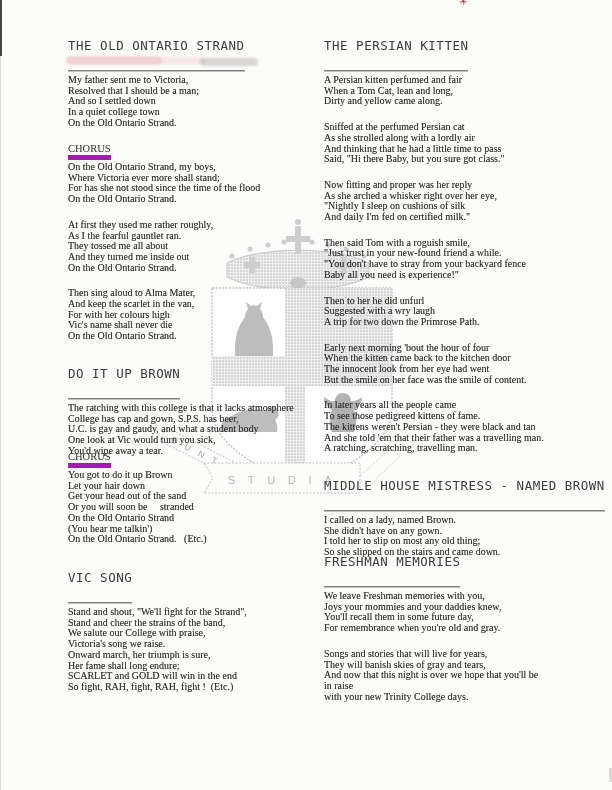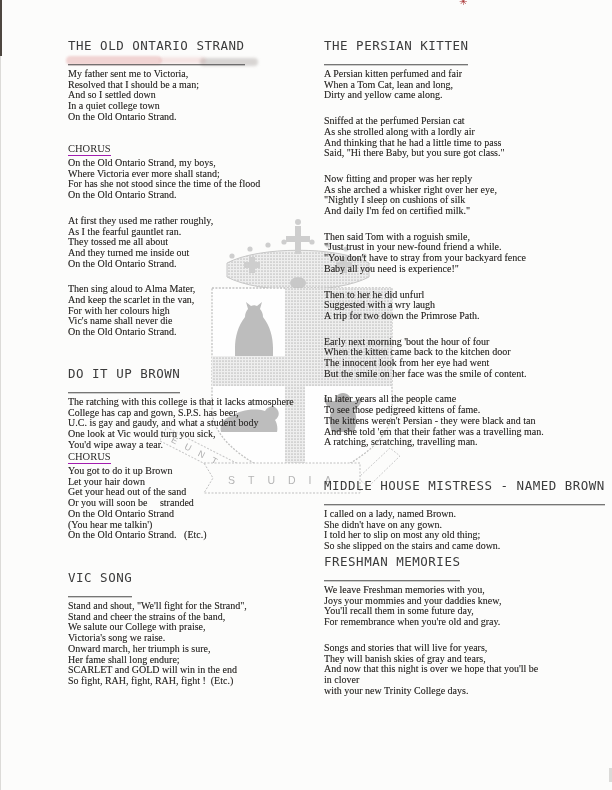--- a/index.html
+++ b/index.html
@@ -7,23 +7,23 @@
         font-family:"Liberation Serif", serif;}
   
   .wm{position:absolute;left:0;top:0;width:612px;height:790px;z-index:0;}
   
   .col{position:absolute;top:0;height:790px;z-index:2;}
   .col-left{left:68px;width:256px;}
   .col-right{left:324px;width:288px;}
   section.song{position:absolute;left:0;width:100%;}
   .song-title{font-family:"DejaVu Sans Mono", monospace;font-size:12.5px;line-height:16px;
         letter-spacing:0.5px;color:#3b3b3b;margin-bottom:4px;display:table;
-        border-bottom:1px solid #4a4a4a;padding-bottom:10px;white-space:pre;transform:scaleY(1.02);}
+        border-bottom:1px solid #4a4a4a;padding-bottom:16px;white-space:pre;transform:scaleY(1.02);}
   .sub-title{font-size:10.5px;line-height:13px;color:#2e2c2a;margin-bottom:2px;display:table;
-        border-bottom:1px solid #a21caf;white-space:pre;}
+        border-bottom:5px solid #a21caf;white-space:pre;}
   .stanza{margin-bottom:15px;}
   .line{font-size:10px;line-height:10.7px;color:#2e2c2a;white-space:pre;
         text-shadow:0 0 0.5px rgba(40,35,30,0.45);}
   
   .edge-left-faint{position:absolute;left:0;top:0;width:1px;height:790px;background:rgba(80,70,60,0.18);z-index:3;}
   .edge-left-dark{position:absolute;left:0;top:0;width:2px;height:56px;background:#4d4640;z-index:3;}
   .edge-br{position:absolute;right:0;bottom:8px;width:3px;height:14px;background:rgba(120,115,110,0.25);z-index:3;}
   .red-mark{position:absolute;left:459px;top:-4px;font-size:10px;color:#a83434;z-index:3;
         font-family:"DejaVu Sans", sans-serif;}
   .smudge-pink{position:absolute;left:66px;top:56px;width:96px;height:9px;z-index:1;
@@ -239,19 +239,19 @@
         <div class="stanza">
           <div class="line">We leave Freshman memories with you,</div>
           <div class="line">Joys your mommies and your daddies knew,</div>
           <div class="line">You'll recall them in some future day,</div>
           <div class="line">For remembrance when you're old and gray.</div>
         </div>
         <div class="stanza">
           <div class="line">Songs and stories that will live for years,</div>
           <div class="line">They will banish skies of gray and tears,</div>
           <div class="line">And now that this night is over we hope that you'll be</div>
-          <div class="line">in clover</div>
+          <div class="line">in raise</div>
           <div class="line">with your new Trinity College days.</div>
         </div>
       </section>
   </div>
 
 </div>
 
 </body></html>

